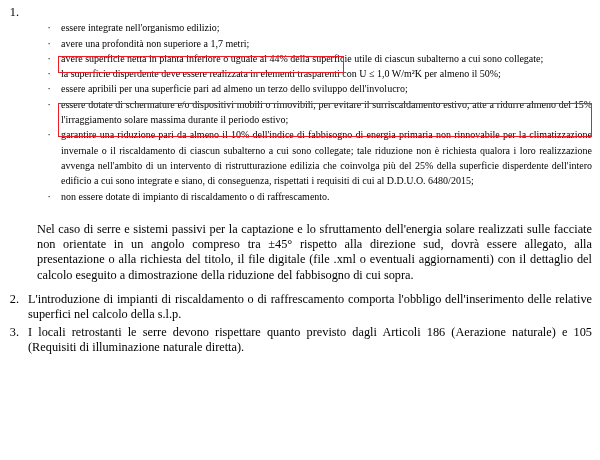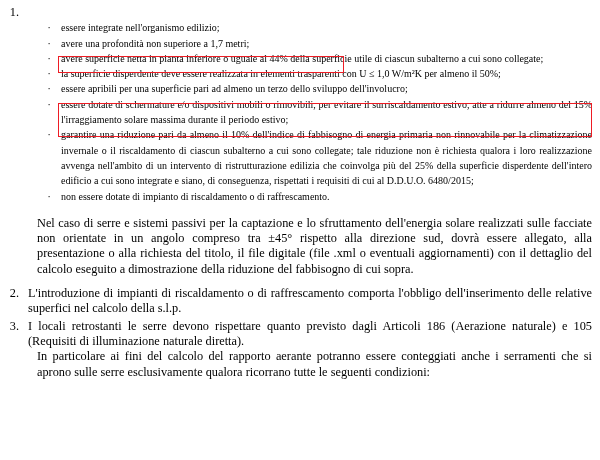--- a/index.html
+++ b/index.html
@@ -68,21 +68,21 @@
     text-align: justify;
     padding-right: 8px;
   }
   .indent-1 { margin-left: 37px; }
   .para {
     font-size: 12.3px;
     line-height: 15.3px;
     text-align: justify;
     padding-right: 8px;
   }
-  .gap-top { margin-top: 12px; }
+  .gap-top { margin-top: 18px; }
   
   .redbox {
     position: absolute;
     border: 1.6px solid #ee1c24;
     pointer-events: none;
     box-sizing: border-box;
   }
   #redbox-1 {
     left: 58px;
     top: 56px;
@@ -146,18 +146,17 @@
   <div class="num-item gap-top" style="margin-top:9px;">
     <div class="num-marker">2.</div>
     <div class="num-body">L'introduzione di impianti di riscaldamento o di raffrescamento comporta l'obbligo dell'inserimento delle relative superfici nel calcolo della s.l.p.</div>
   </div>
 
   <div class="num-item" style="margin-top:2px;">
     <div class="num-marker">3.</div>
     <div class="num-body">I locali retrostanti le serre devono rispettare quanto previsto dagli Articoli 186 (Aerazione naturale) e 105 (Requisiti di illuminazione naturale diretta).</div>
   </div>
 
-  <div class="para indent-1">In particolare ai fini del calcolo del rapporto aerante potranno essere conteggiati anche i serramenti che si aprono sulle serre esclusivamente qualora ricorrano tutte le seguenti condizioni:</div>
 
   <div class="redbox" id="redbox-1"></div>
   <div class="redbox" id="redbox-2"></div>
 
 </div>
 
 </body></html>

